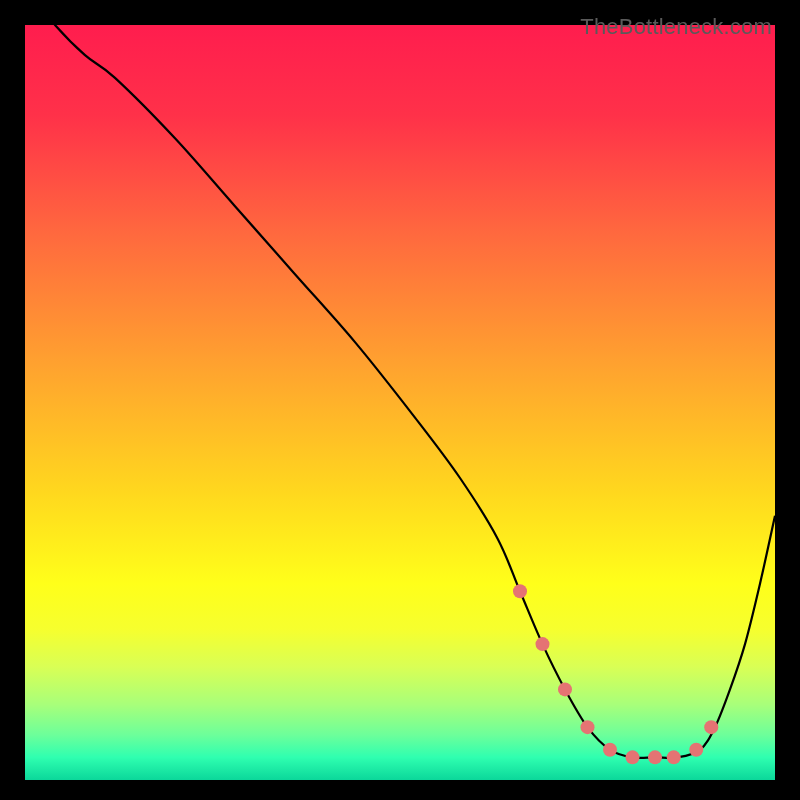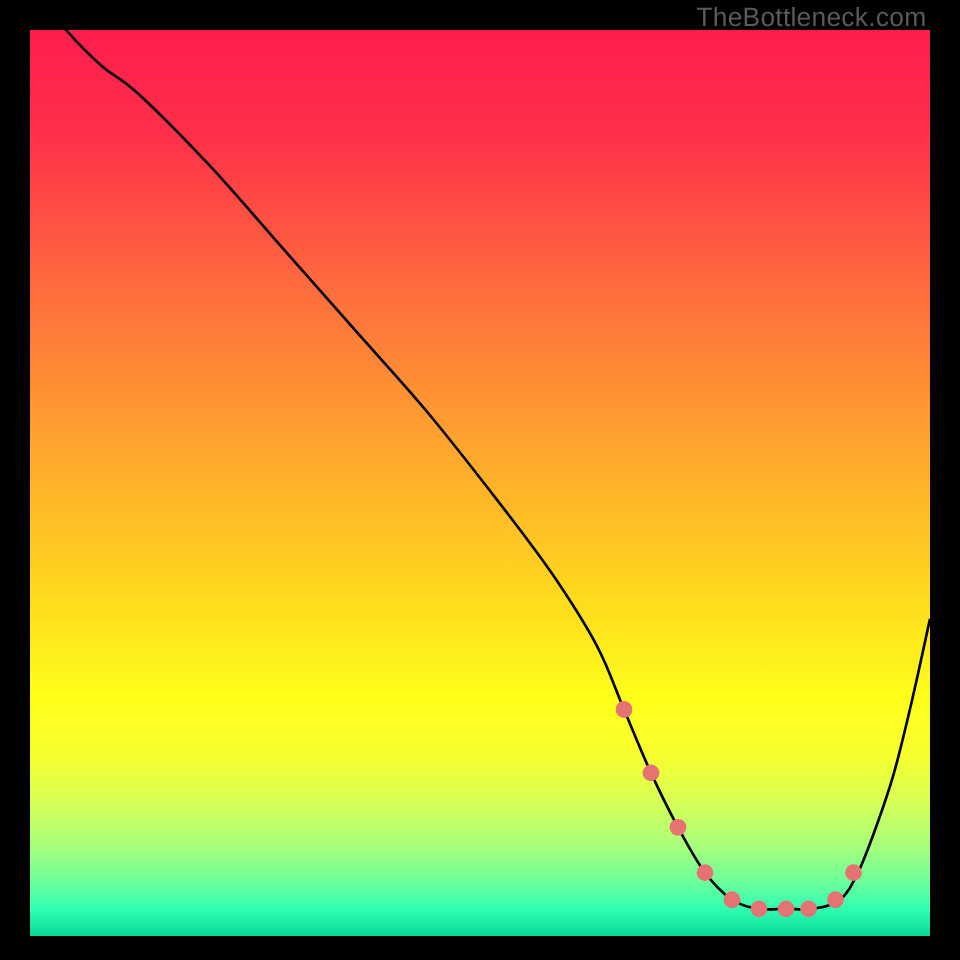--- a/index.html
+++ b/index.html
@@ -56,13 +56,13 @@
         <circle cx="585" cy="724.8" r="7" fill="#e57373"></circle>
         <circle cx="607.5" cy="732.35" r="7" fill="#e57373"></circle>
         <circle cx="630" cy="732.35" r="7" fill="#e57373"></circle>
         <circle cx="648.75" cy="732.35" r="7" fill="#e57373"></circle>
         <circle cx="671.25" cy="724.8" r="7" fill="#e57373"></circle>
         <circle cx="686.25" cy="702.15" r="7" fill="#e57373"></circle>
       </g>
   </svg>
 </div>
 
-<div class="watermark" id="wm" style="right: 28px; top: 2px;">TheBottleneck.com</div>
+<div class="watermark" id="wm" style="right: 28px; top: 14px;">TheBottleneck.com</div>
 
 </body></html>

